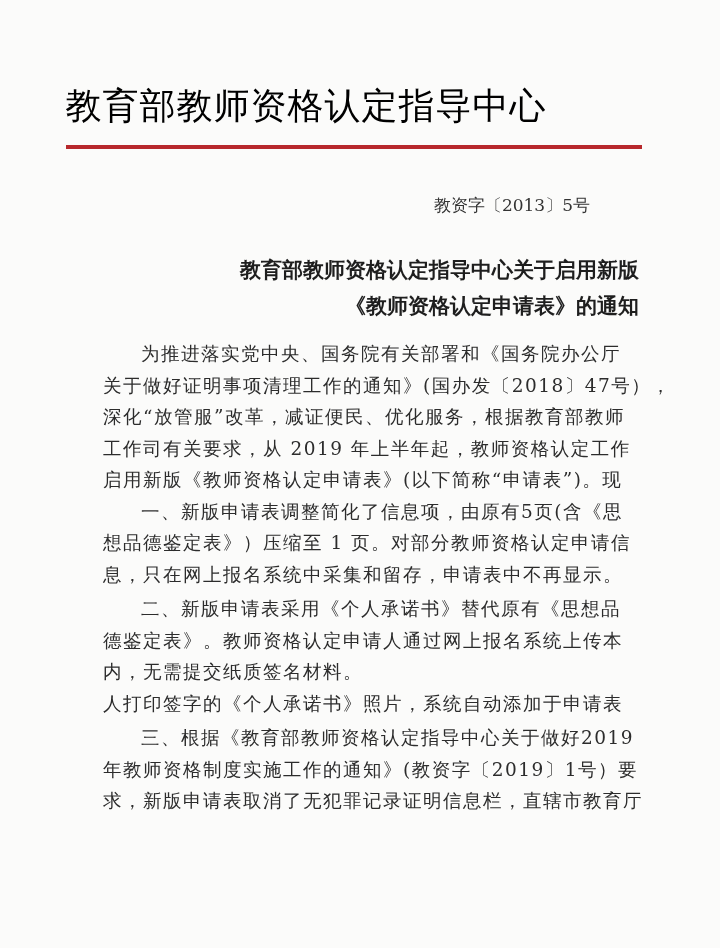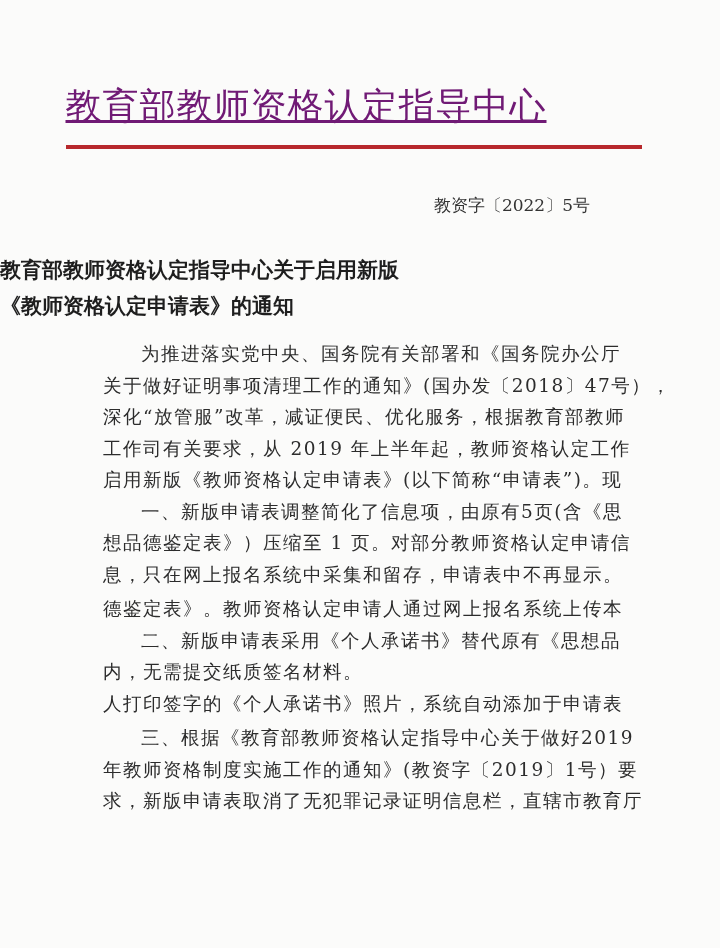--- a/index.html
+++ b/index.html
@@ -8,51 +8,50 @@
     background:#fbfbfa;
     font-family:"DejaVu Serif","Liberation Serif",serif;
     color:#2a2a2a;
     position:relative;
   }
   .letterhead {
     position:absolute; left:0; top:82px; width:612px;
     text-align:center;
     font-family:"DejaVu Sans","Liberation Sans",sans-serif;
     font-size:36px; letter-spacing:1px;
-    color:#701a75;
-    text-decoration:underline;
+    color:#000000;
   }
   .redline {
     position:absolute; left:66px; top:145px; width:576px; height:4px;
     background:#b7282c;
   }
   .doc-number {
     position:absolute; right:130px; top:194px;
     font-size:17px; color:#333;
   }
   .title {
-    position:absolute; left:0; top:252px; width:639px; text-align:left;
+    position:absolute; left:0; top:252px; width:639px; text-align:right;
     font-weight:bold; font-size:21px; line-height:36px; color:#1e1e1e;
   }
   .body {
     position:absolute; left:103px; top:338px; width:496px;
     font-size:18.5px; line-height:31.5px; color:#2c2c2c;
     letter-spacing:1.5px; text-align:justify;
   }
   .line { white-space:nowrap; height:31.5px; }
   .indent { padding-left:38px; }
   .para-gap { height:3px; }
 </style>
 </head>
 <body>
 
 <div class="letterhead">教育部教师资格认定指导中心</div>
 <div class="redline"></div>
 
-<div class="doc-number">教资字〔2022〕5号</div>
+<div class="doc-number">教资字〔2013〕5号</div>
 
 <div class="title">
   <div>教育部教师资格认定指导中心关于启用新版</div>
   <div>《教师资格认定申请表》的通知</div>
 </div>
 
 <div class="body">
 
   <div>
     <div class="line indent">为推进落实党中央、国务院有关部署和《国务院办公厅</div>
@@ -63,22 +62,22 @@
   </div>
 
   <div>
     <div class="line indent">一、新版申请表调整简化了信息项，由原有5页(含《思</div>
     <div class="line">想品德鉴定表》）压缩至 1 页。对部分教师资格认定申请信</div>
     <div class="line">息，只在网上报名系统中采集和留存，申请表中不再显示。</div>
   </div>
   <div class="para-gap"></div>
 
   <div>
+    <div class="line indent">二、新版申请表采用《个人承诺书》替代原有《思想品</div>
     <div class="line">德鉴定表》。教师资格认定申请人通过网上报名系统上传本</div>
-    <div class="line indent">二、新版申请表采用《个人承诺书》替代原有《思想品</div>
     <div class="line">内，无需提交纸质签名材料。</div>
     <div class="line">人打印签字的《个人承诺书》照片，系统自动添加于申请表</div>
   </div>
   <div class="para-gap"></div>
 
   <div>
     <div class="line indent">三、根据《教育部教师资格认定指导中心关于做好2019</div>
     <div class="line">年教师资格制度实施工作的通知》(教资字〔2019〕1号）要</div>
     <div class="line">求，新版申请表取消了无犯罪记录证明信息栏，直辖市教育厅</div>
   </div>

